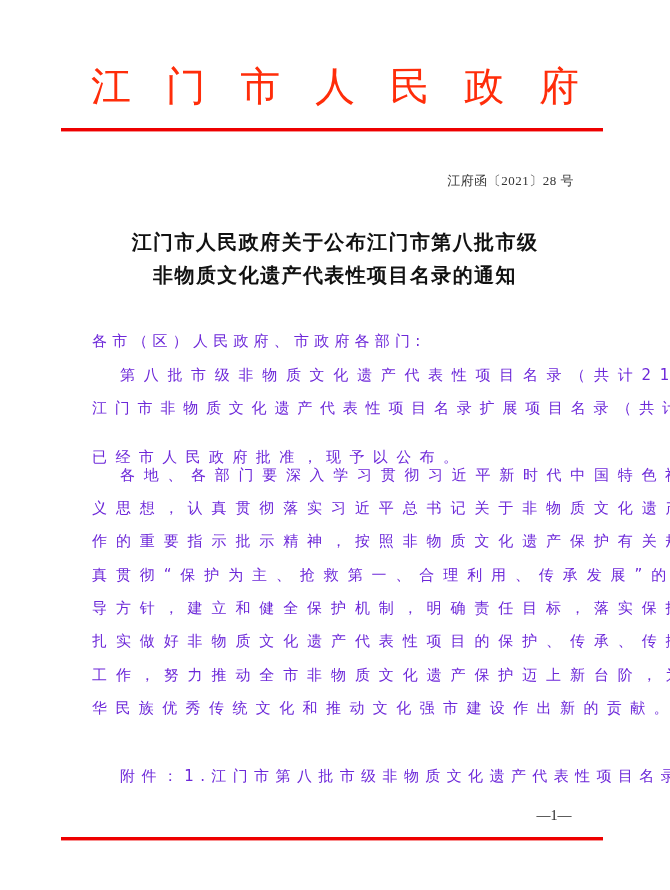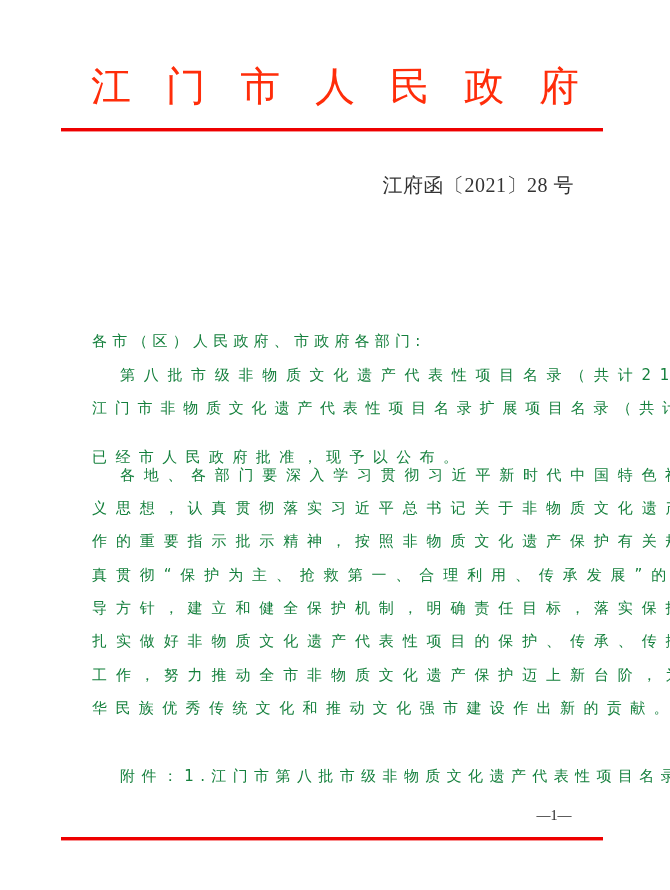--- a/index.html
+++ b/index.html
@@ -51,21 +51,21 @@
     }
     .red-rule.top { top: 128px; }
     .red-rule.bottom { top: 837px; }
 
     .doc-number {
       position: absolute;
       left: 380px;
       width: 194px;
       top: 172px;
       text-align: right;
-      font-size: 20px;
+      font-size: 13px;
       color: #333333;
       font-family: "Liberation Serif", "DejaVu Serif", serif;
       letter-spacing: 0.5px;
       white-space: nowrap;
     }
     .title {
       position: absolute;
       left: 60px;
       width: 550px;
       top: 226px;
@@ -77,21 +77,21 @@
       color: #111111;
       line-height: 33px;
     }
     .title .line { display: block; white-space: nowrap; }
 
     .body-line {
       position: absolute;
       left: 92px;
       font-family: "DejaVu Sans", "Liberation Sans", sans-serif;
       font-size: 15px;
-      color: #15803d;
+      color: #6d28d9;
       white-space: nowrap;
       line-height: 20px;
     }
     .indent { left: 120px; }
 
     .page-number {
       position: absolute;
       left: 530px;
       top: 808px;
       width: 48px;
@@ -114,20 +114,24 @@
     <span class="header-char">人</span>
     <span class="header-char">民</span>
     <span class="header-char">政</span>
     <span class="header-char">府</span>
   </div>
 
   <div class="red-rule top"></div>
 
   <div class="doc-number">江府函〔2021〕28 号</div>
 
+  <div class="title">
+    <span class="line">江门市人民政府关于公布江门市第八批市级</span>
+    <span class="line">非物质文化遗产代表性项目名录的通知</span>
+  </div>
 
   <div class="body-line" style="top:331px; letter-spacing:5.2px;">各市（区）人民政府、市政府各部门:</div>
 
   <div class="body-line indent" style="top:365px; letter-spacing:8.7px;">第八批市级非物质文化遗产代表性项目名录（共计21项）和</div>
   <div class="body-line" style="top:398px; letter-spacing:7.8px;">江门市非物质文化遗产代表性项目名录扩展项目名录（共计1项）</div>
   <div class="body-line" style="top:431px; letter-spacing:8.4px;margin-top:16px;">已经市人民政府批准，现予以公布。</div>
 
   <div class="body-line indent" style="top:465px; letter-spacing:8.7px;">各地、各部门要深入学习贯彻习近平新时代中国特色社会主</div>
   <div class="body-line" style="top:498px; letter-spacing:8.9px;">义思想，认真贯彻落实习近平总书记关于非物质文化遗产保护工</div>
   <div class="body-line" style="top:531px; letter-spacing:8.9px;">作的重要指示批示精神，按照非物质文化遗产保护有关规定，认</div>

